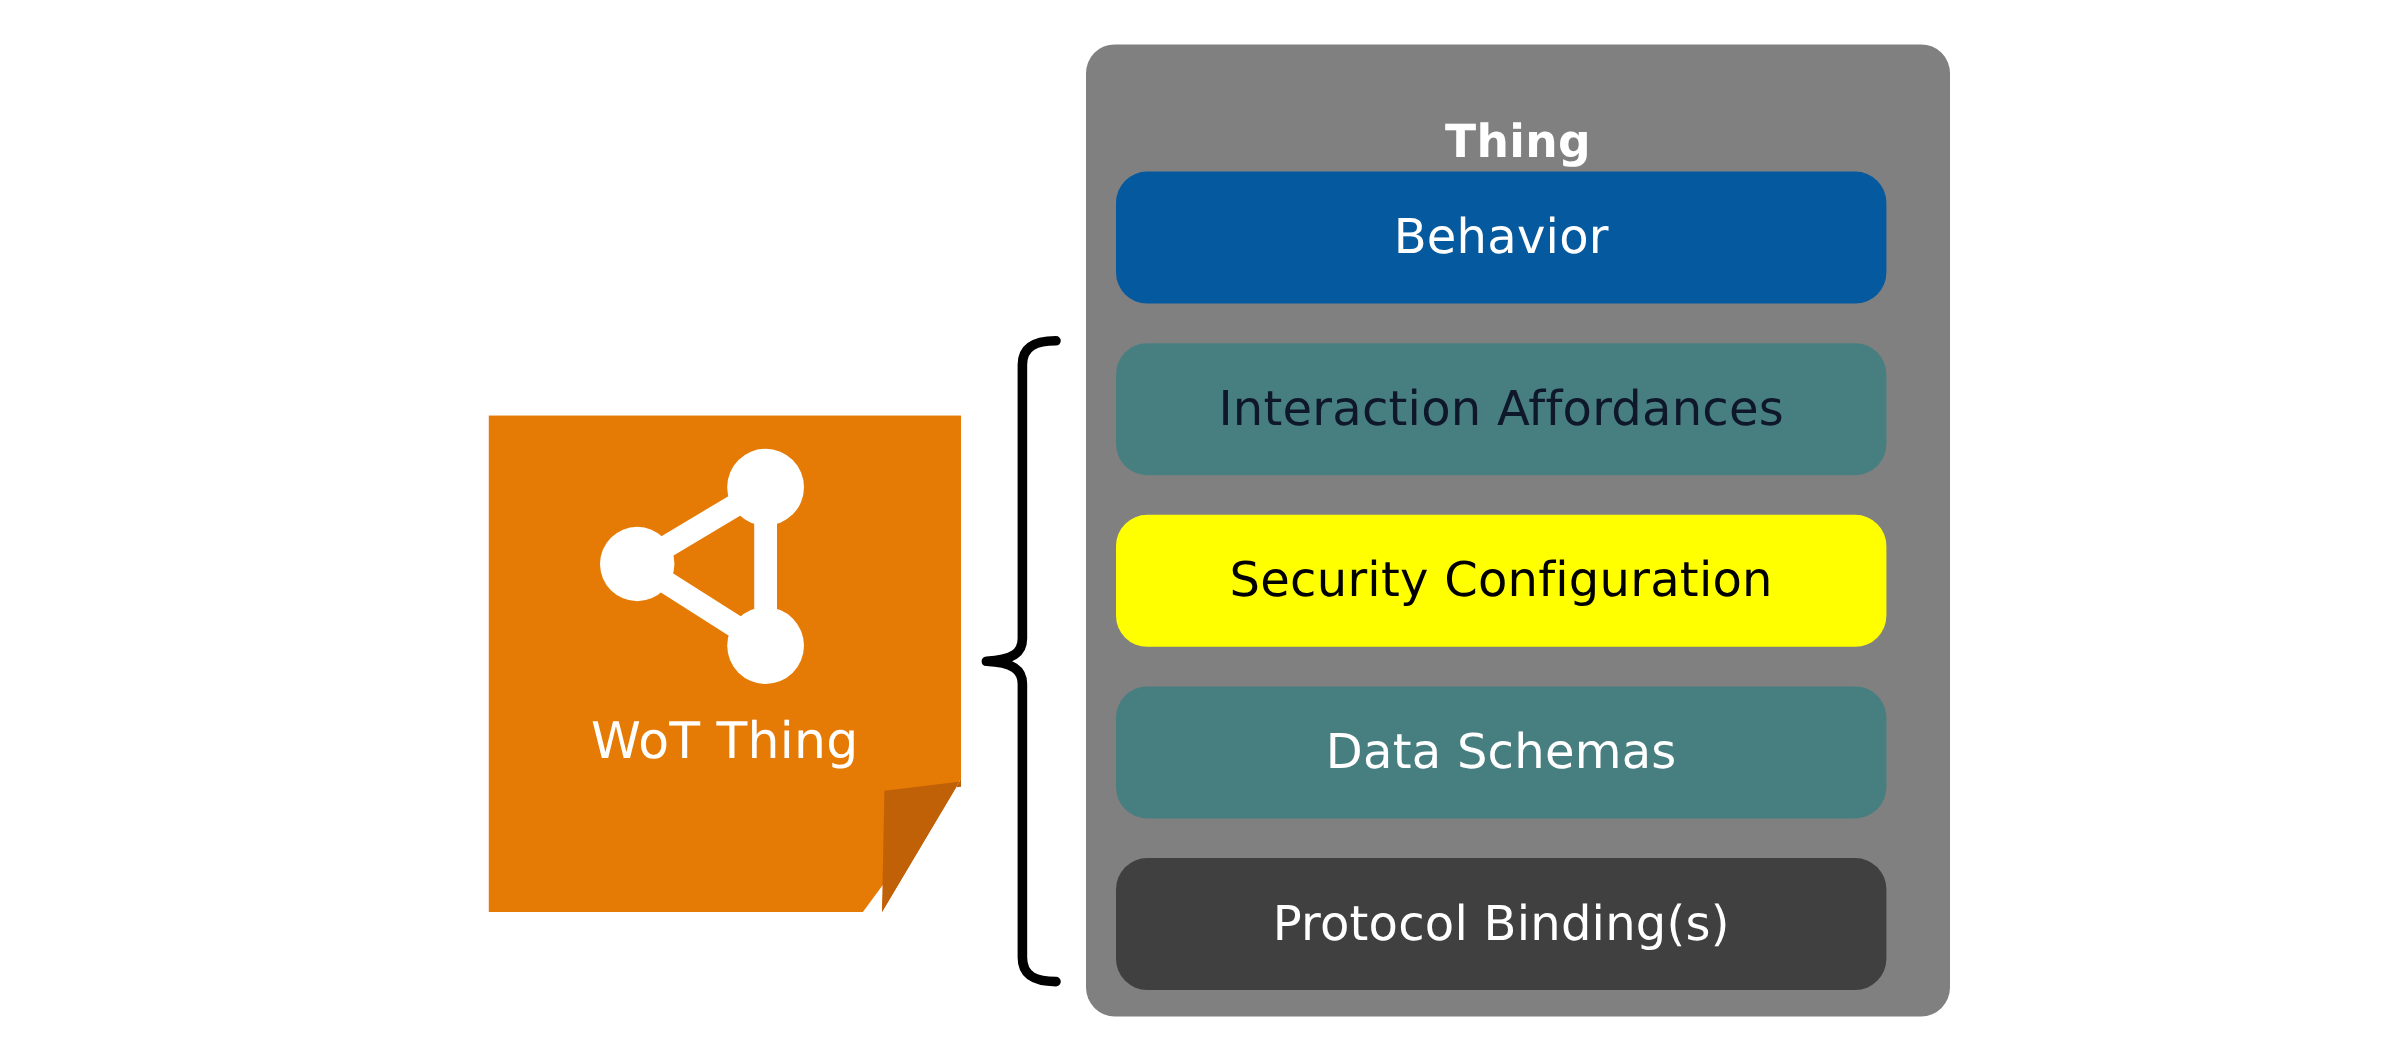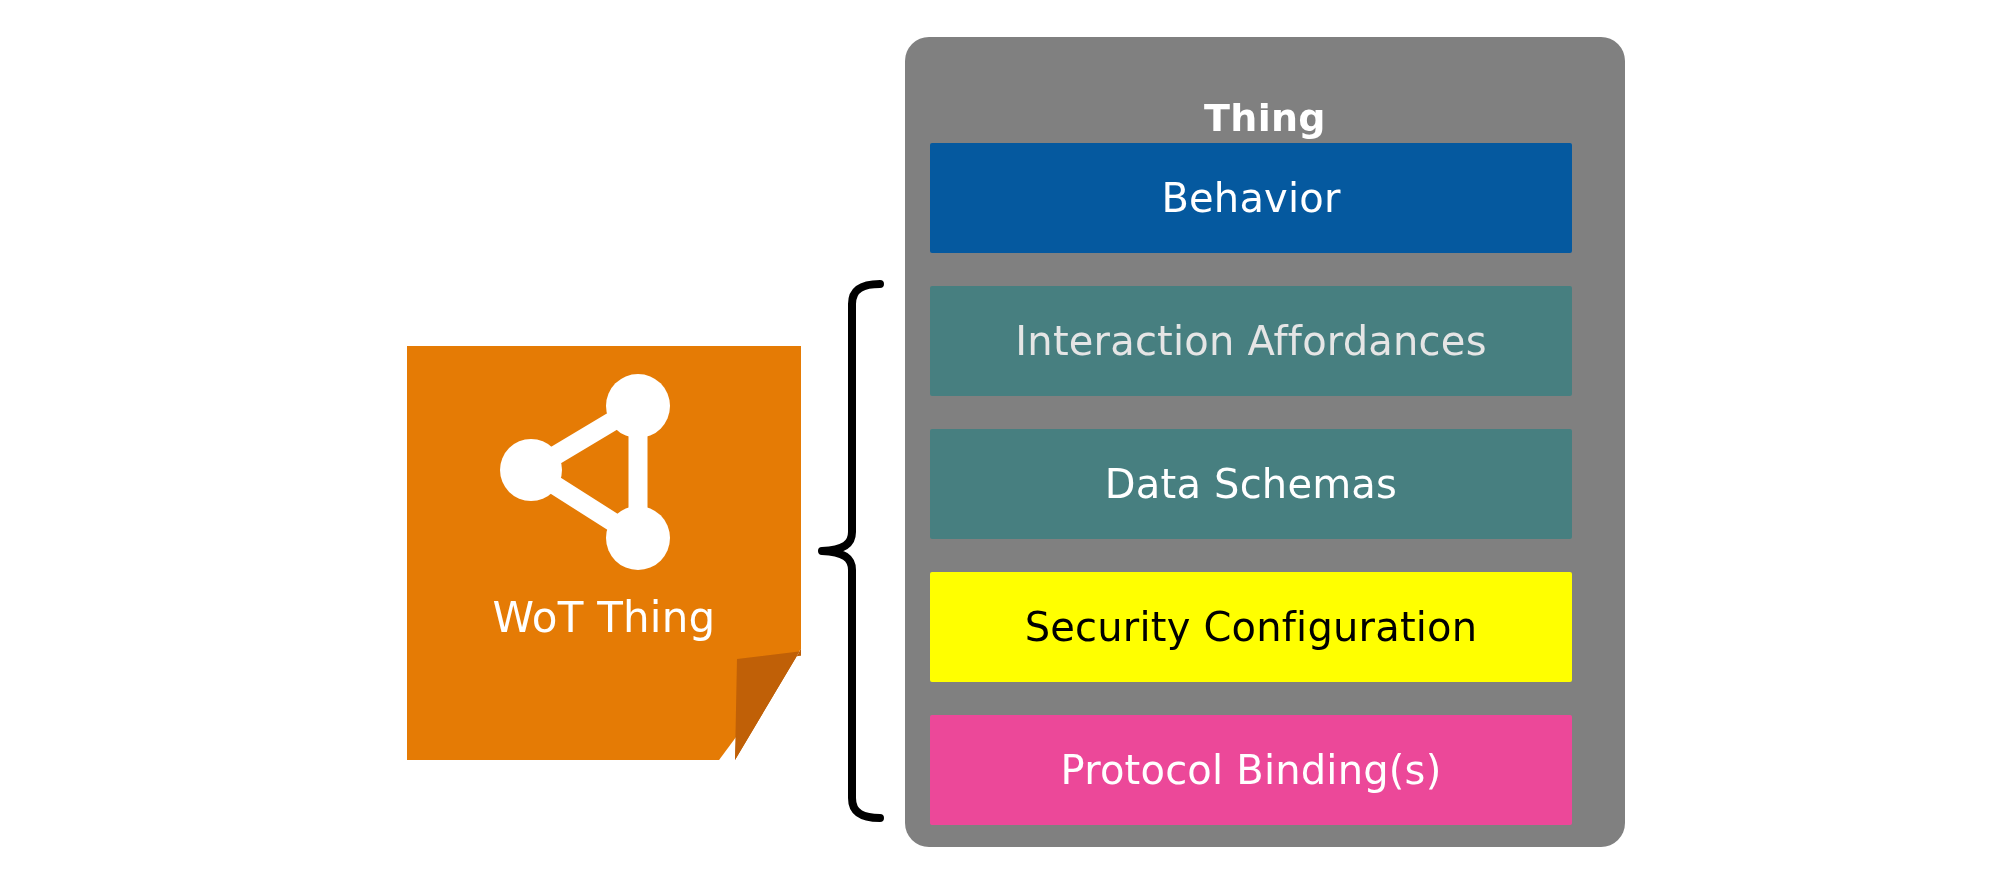--- a/index.html
+++ b/index.html
@@ -108,21 +108,21 @@
 
   .layer-stack {
     position: absolute;
     left: 25px;
     top: 106px;
     width: 642px;
   }
   .layer {
     width: 642px;
     height: 110px;
-    border-radius: 2px;
+    border-radius: 26px;
     display: flex;
     align-items: center;
     justify-content: center;
     box-sizing: border-box;
     margin-bottom: 33px;
   }
   .layer:last-child { margin-bottom: 0; }
   .layer-label {
     font-size: 40px;
     line-height: 1;
@@ -167,27 +167,27 @@
   </svg>
 
   <div class="thing-box" style="background: rgb(128, 128, 128); padding-left: 28px;">
     <div class="thing-title" style="color: rgb(255, 255, 255);">Thing</div>
 
     <div class="layer-stack">
       <div class="layer" style="background: rgb(5, 89, 159);">
         <span class="layer-label" style="color: rgb(255, 255, 255);">Behavior</span>
       </div>
       <div class="layer" style="background: rgb(71, 127, 128);">
-        <span class="layer-label" style="color: #e5e5e5;">Interaction Affordances</span>
+        <span class="layer-label" style="color: #0f172a;">Interaction Affordances</span>
+      </div>
+      <div class="layer" style="background: rgb(255, 255, 0);">
+        <span class="layer-label" style="color: rgb(0, 0, 0);">Security Configuration</span>
       </div>
       <div class="layer" style="background: rgb(71, 127, 128);">
         <span class="layer-label" style="color: rgb(255, 255, 255);">Data Schemas</span>
       </div>
-      <div class="layer" style="background: rgb(255, 255, 0);">
-        <span class="layer-label" style="color: rgb(0, 0, 0);">Security Configuration</span>
-      </div>
-      <div class="layer" style="background: #ec4899;">
+      <div class="layer" style="background: #404040;">
         <span class="layer-label" style="color: rgb(255, 255, 255);">Protocol Binding(s)</span>
       </div>
     </div>
   </div>
 
 </div>
 
 </body></html>

